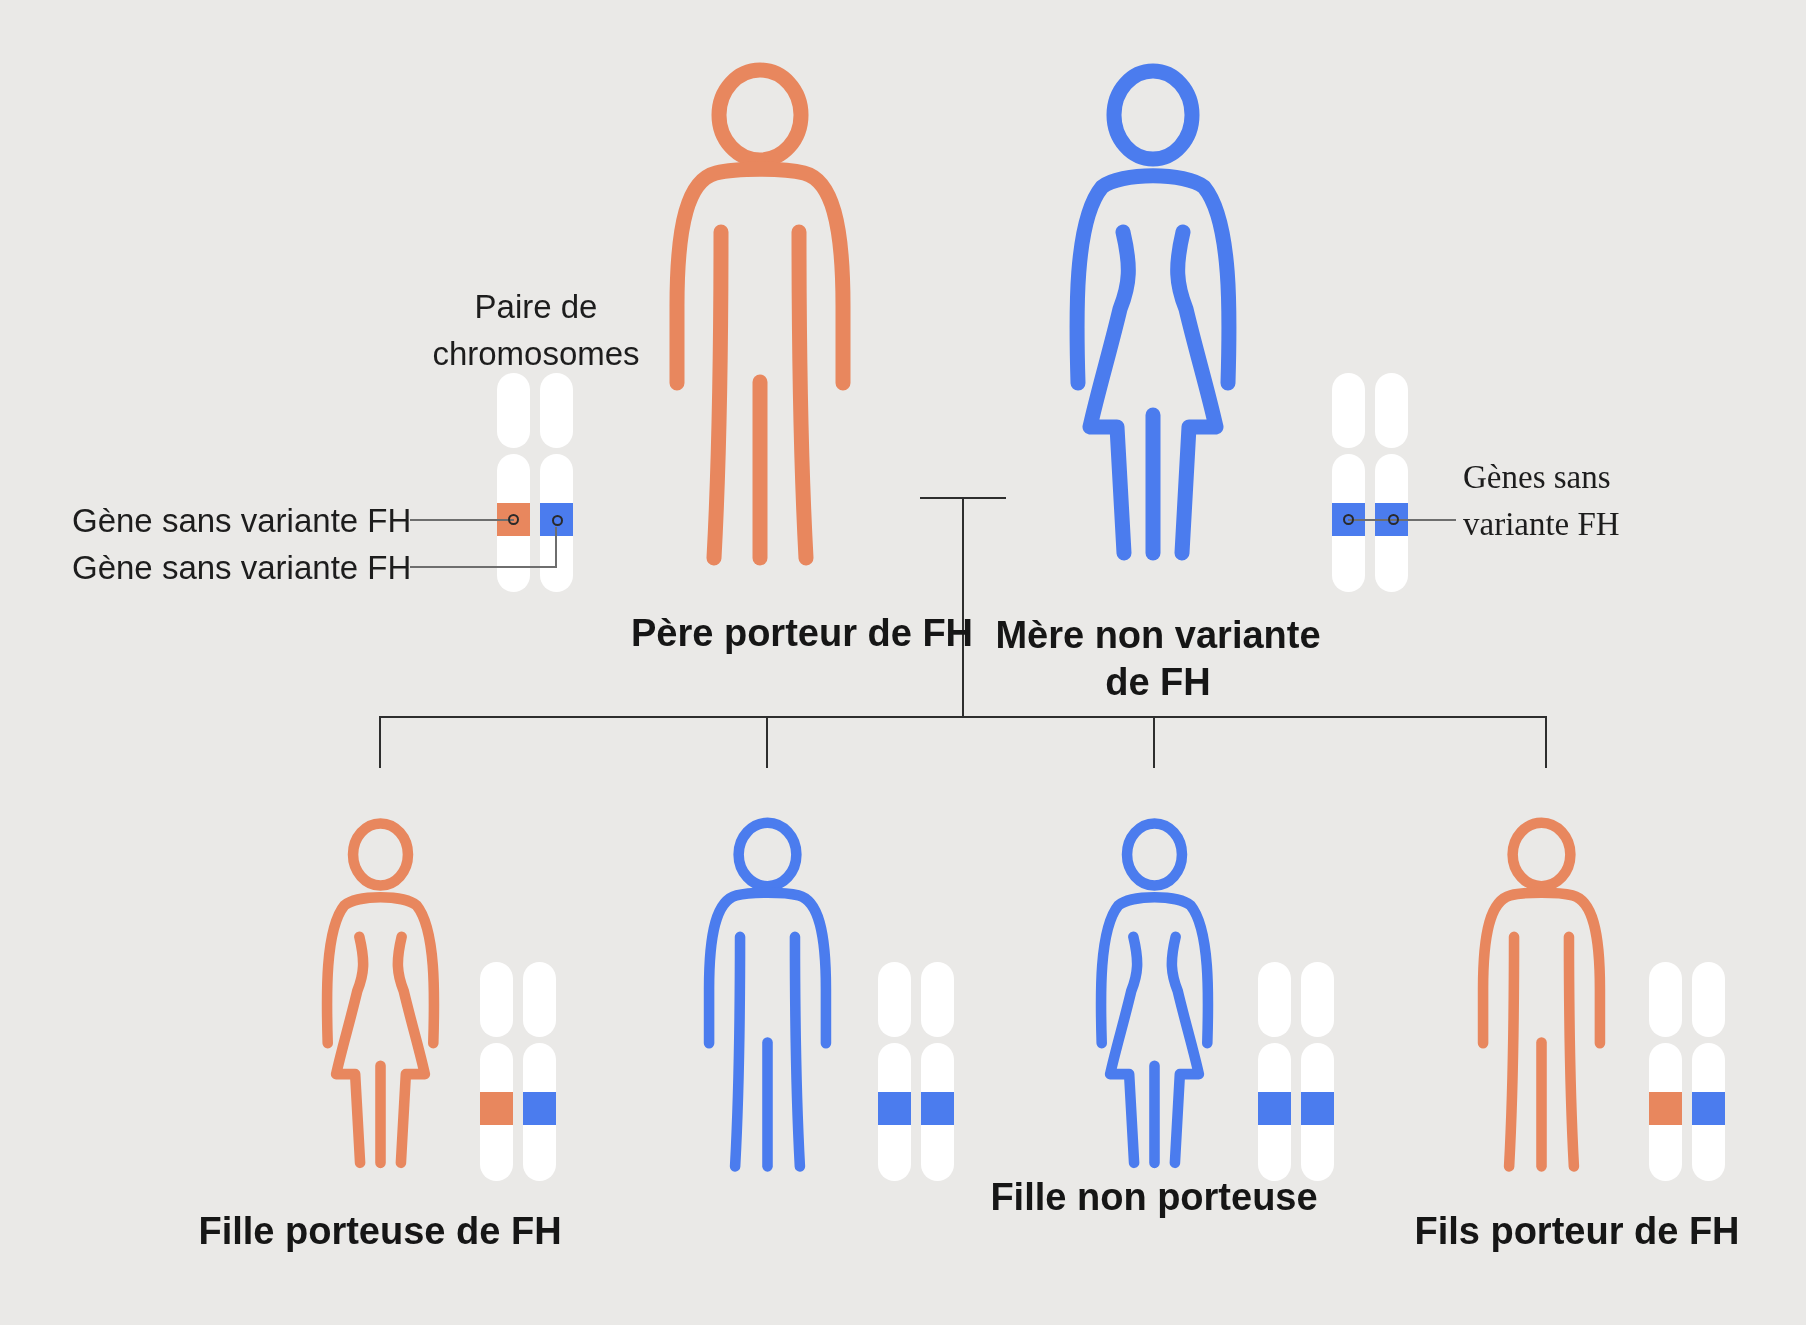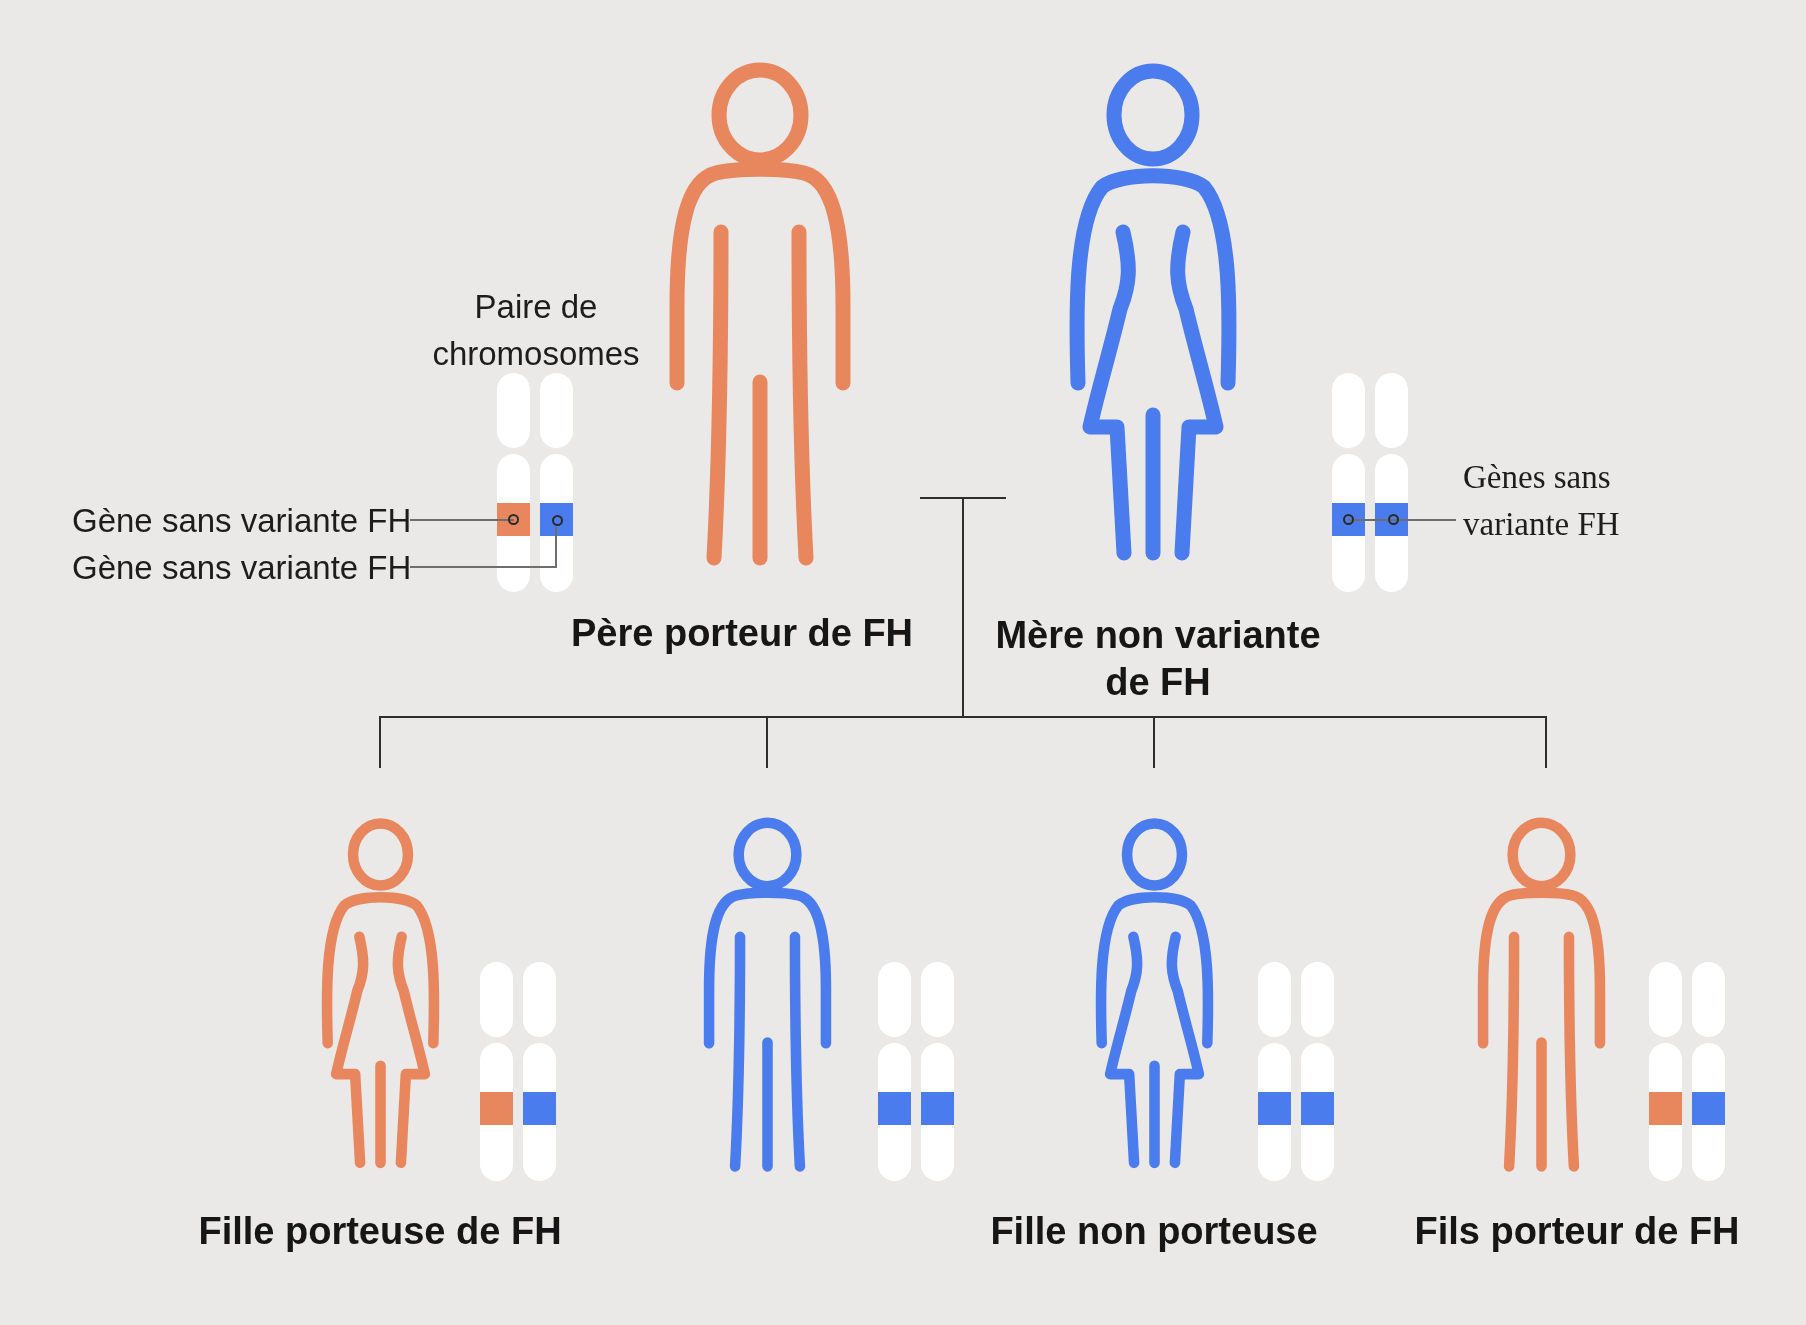--- a/index.html
+++ b/index.html
@@ -77,21 +77,21 @@
     <svg viewBox="0 0 200 500" width="200" height="500">
         <use href="#fig-male"></use>
       </svg>
   </div>
   <div class="fig" style="left: 1053px; top: 66px; color: rgb(75, 124, 238);">
     <svg viewBox="0 0 200 500" width="200" height="500">
         <use href="#fig-female"></use>
       </svg>
   </div>
 
-  <div class="abs plabel" style="left:742px;top:612px;">Père porteur de FH</div>
+  <div class="abs plabel" style="left:802px;top:612px;">Père porteur de FH</div>
   <div class="abs plabel multi" style="left:1158px;top:612px;">Mère non variante
 de FH</div>
 
   <div class="pair" style="left:497px;top:373px;">
     <div class="bar b-left arm-top"></div>
     <div class="bar b-left arm-bottom"></div>
     <div class="bar b-right arm-top"></div>
     <div class="bar b-right arm-bottom"></div>
     <div class="gene g-left" style="background: rgb(232, 135, 94);"></div>
     <div class="gene g-right" style="background: rgb(75, 124, 238);"></div>
@@ -160,21 +160,21 @@
       </svg>
   </div>
   <div class="pair" style="left:1258px;top:962px;">
     <div class="bar b-left arm-top"></div>
     <div class="bar b-left arm-bottom"></div>
     <div class="bar b-right arm-top"></div>
     <div class="bar b-right arm-bottom"></div>
     <div class="gene g-left" style="background: rgb(75, 124, 238);"></div>
     <div class="gene g-right" style="background: rgb(75, 124, 238);"></div>
   </div>
-  <div class="abs plabel" style="left:1154px;top:1210px;">Fille non porteuse</div>
+  <div class="abs plabel" style="left:1154px;top:1176px;">Fille non porteuse</div>
 
   <div class="fig" style="left: 1471px; top: 820px; color: rgb(232, 135, 94);">
     <svg viewBox="0 0 200 500" width="141" height="352">
         <use href="#fig-male"></use>
       </svg>
   </div>
   <div class="pair" style="left:1649px;top:962px;">
     <div class="bar b-left arm-top"></div>
     <div class="bar b-left arm-bottom"></div>
     <div class="bar b-right arm-top"></div>

